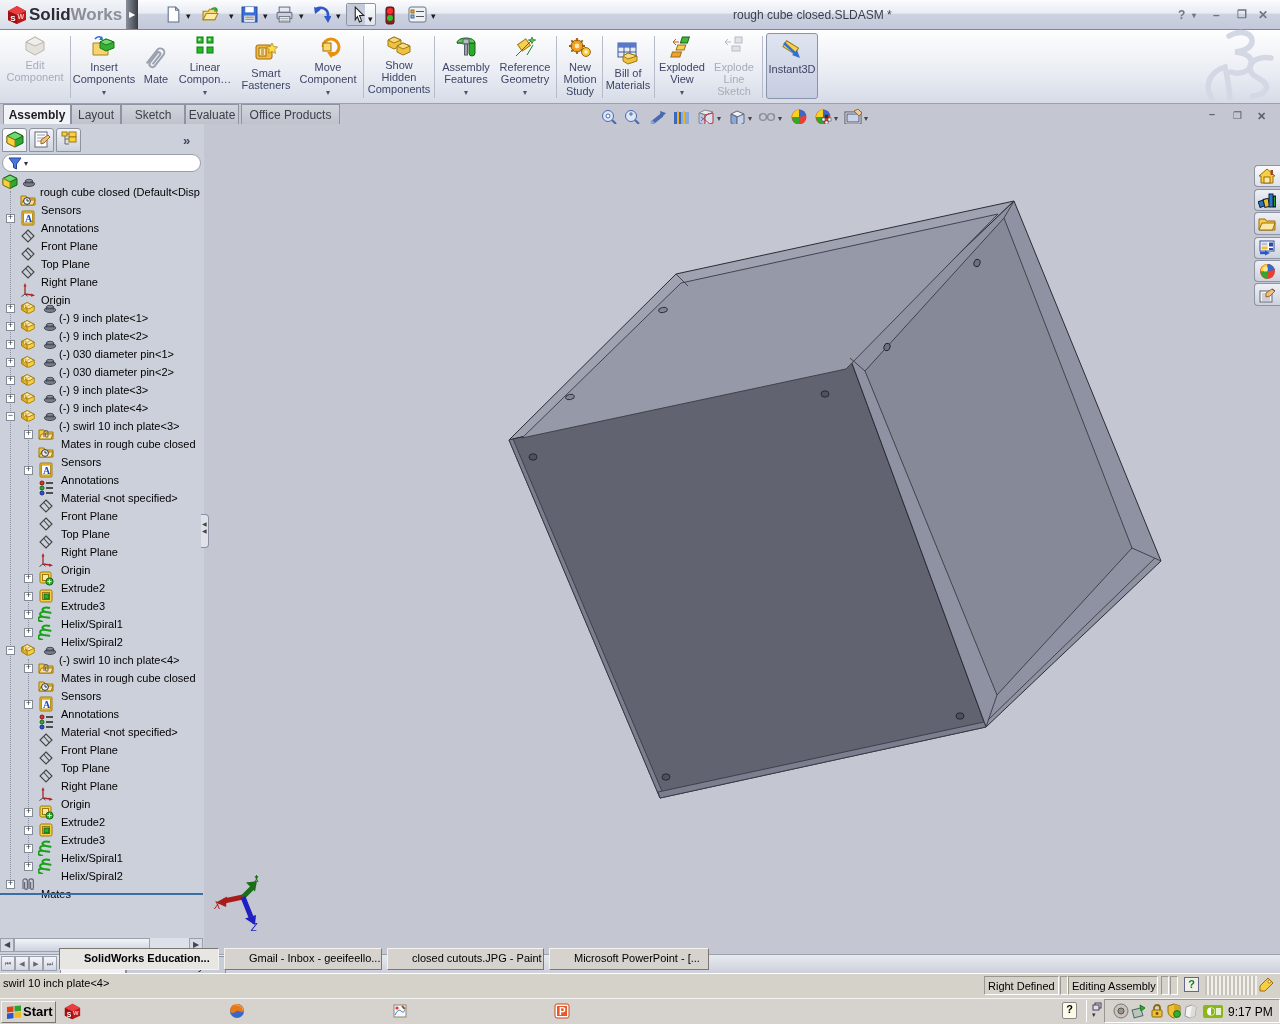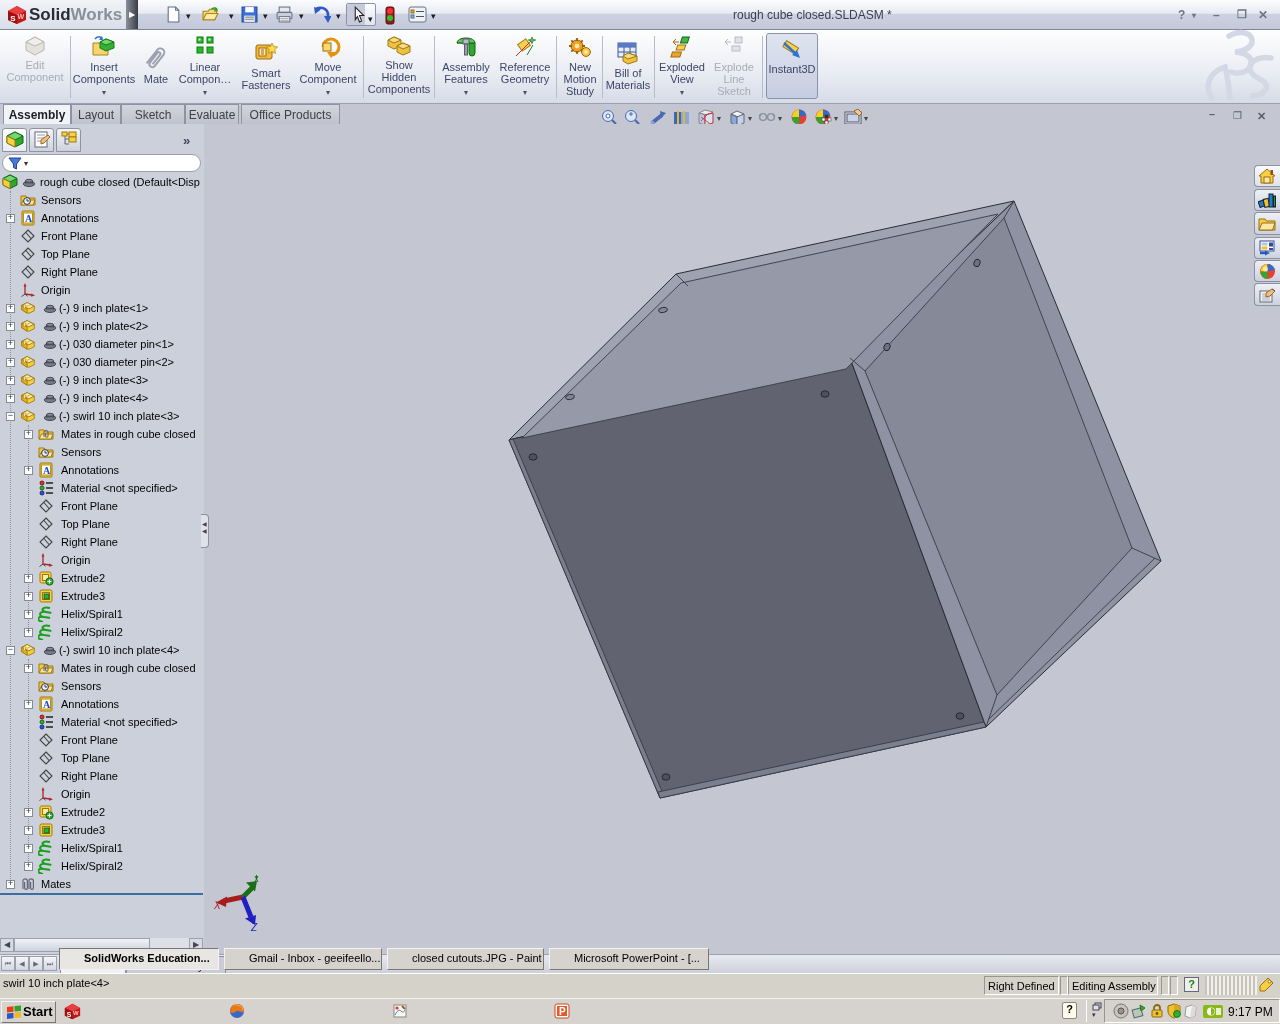--- a/index.html
+++ b/index.html
@@ -19,21 +19,21 @@
 .rbtn .ic{display:block;margin:3px auto 2px}
 .rsep{top:36px;width:1px;height:62px;background:#b6bcca}
 .rarw{color:#4a5068;font-size:8px}
 .tab{top:104px;height:20px;border:1px solid #8d93a0;border-bottom:none;color:#3c3f48;text-align:center;font-size:12px;padding-top:3px;background:linear-gradient(#d2d5dd,#bfc2cc)}
 .tab.act{background:#f2f3f6;font-weight:bold;color:#1c1e24;height:21px}
 #leftpanel{left:0;top:124px;width:204px;height:830px;background:#ccd0db}
 .ptab{top:128px;width:25px;height:24px;background:linear-gradient(#f2f4f7,#ccd2dd);border:1px solid #8d93a0;border-radius:3px 3px 0 0}
 #filterbar{left:2px;top:154px;width:199px;height:18px;background:#fff;border:1px solid #9aa0ac;border-radius:9px}
 #tree{left:0;top:174px;width:204px}
 .tr{position:absolute;height:18px;width:204px;color:#000;font-size:11px}
-.tr .tx{position:absolute;top:3px;white-space:nowrap}
+.tr .tx{position:absolute;top:13px;white-space:nowrap}
 .eb{position:absolute;top:5px;width:9px;height:9px;border:1px solid #848b98;background:#fff;color:#333;font-size:9px;line-height:7px;text-align:center;font-family:"Liberation Mono",monospace}
 .ti{position:absolute;top:1px;width:16px;height:16px}
 #bluebar{left:0;top:893px;width:203px;height:2px;background:#3a6ea5}
 #hscroll{left:0;top:938px;width:203px;height:14px;background:#dde0e8}
 #viewport{left:204px;top:124px;width:1076px;height:830px;background:#c4c6d1}
 #modeltabs{left:0;top:954px;width:1280px;height:19px;background:linear-gradient(#e8eaf0,#cdd0da);border-top:1px solid #9aa0ac}
 #statusbar{left:0;top:973px;width:1280px;height:25px;background:#d5d2ca;border-top:1px solid #fff}
 #taskbar{left:0;top:998px;width:1280px;height:26px;background:#d6d3ce;border-top:1px solid #f4f3f1}
 .tkbtn{top:948px;height:22px;background:#d6d3ce;border:1px solid;border-color:#f4f3f1 #7a7870 #7a7870 #f4f3f1;font-size:11px;color:#000;overflow:hidden;white-space:nowrap}
 .sbox{top:976px;height:19px;border:1px solid;border-color:#9a968e #fff #fff #9a968e;color:#000;font-size:11px;padding:3px 3px 0 3px;white-space:nowrap;overflow:hidden}

